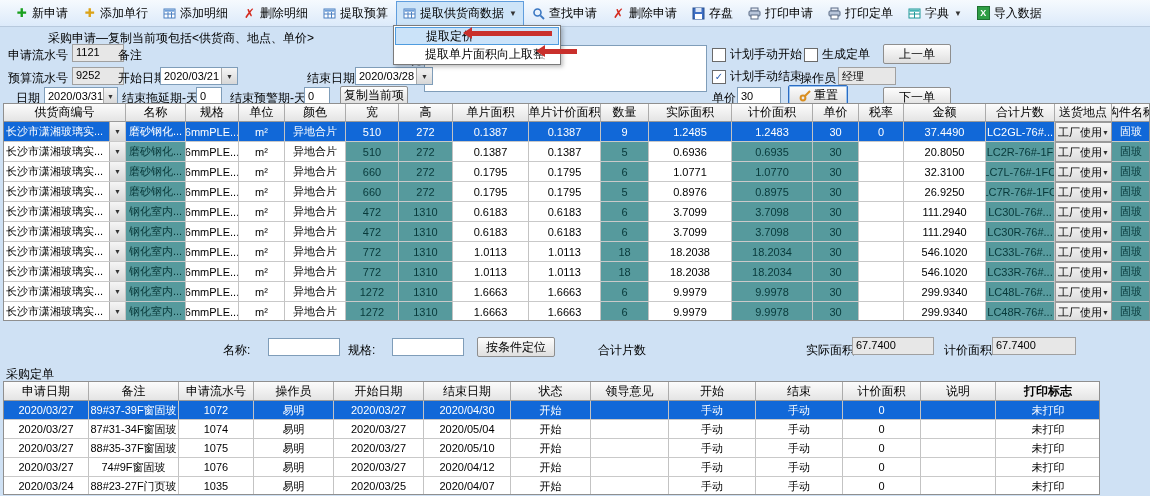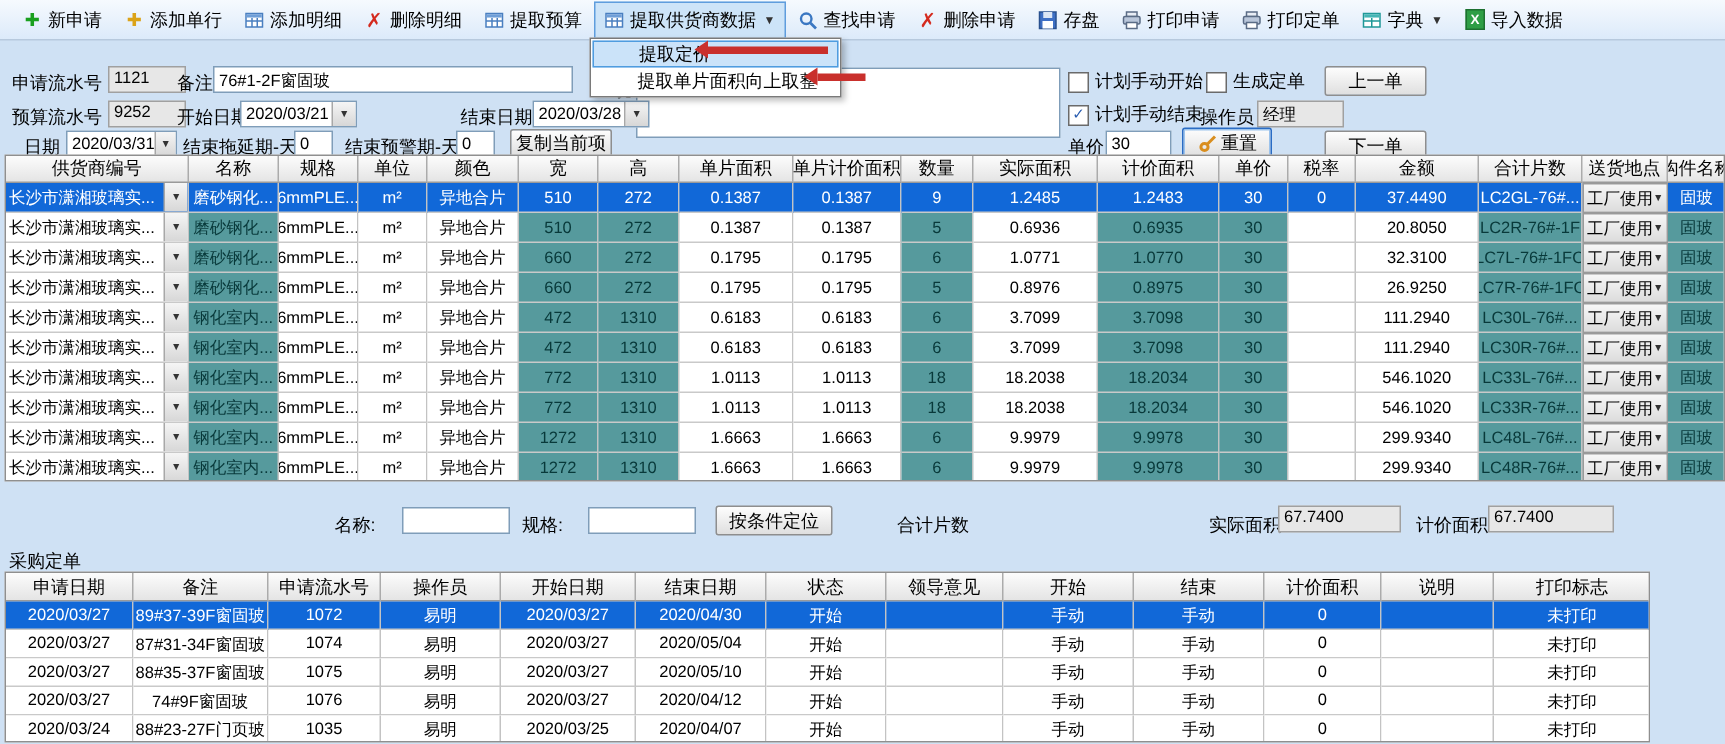--- a/index.html
+++ b/index.html
@@ -177,25 +177,25 @@
         <span class="caret">▼</span>
       </div>
       <div class="tb-item">
         <span class="icon">
           <span class="xl">X</span>
         </span>
         <span>导入数据</span>
       </div>
     </div>
 
+  <div class="lbl" style="left:48px;top:30px">采购申请—复制当前项包括&lt;供货商、地点、单价&gt;</div>
 
   <div class="lbl" style="left:8px;top:47px">申请流水号</div>
   <div class="ro" style="left:72px;top:44px;width:52px">1121</div>
   <div class="lbl" style="left:118px;top:47px">备注</div>
-  <input class="inp" style="left: 142px; top: 44px; width: 240px;" value="76#1-2F窗固玻">
   <div class="lbl" style="left:409px;top:52px">说</div>
   <textarea class="ta" style="left: 424px; top: 45px; width: 283px; height: 47px;"></textarea>
 
   <div class="chk" style="left:712px;top:46px">
     <span class="box" id="chk-start"></span>
     <span>计划手动开始</span>
   </div>
   <div class="chk" style="left:804px;top:46px">
     <span class="box" id="chk-gen"></span>
     <span>生成定单</span>
@@ -548,21 +548,21 @@
         <div class="g-hc" style="width: 75px; height: 19px;">申请流水号</div>
         <div class="g-hc" style="width: 80px; height: 19px;">操作员</div>
         <div class="g-hc" style="width: 90px; height: 19px;">开始日期</div>
         <div class="g-hc" style="width: 87px; height: 19px;">结束日期</div>
         <div class="g-hc" style="width: 80px; height: 19px;">状态</div>
         <div class="g-hc" style="width: 78px; height: 19px;">领导意见</div>
         <div class="g-hc" style="width: 87px; height: 19px;">开始</div>
         <div class="g-hc" style="width: 87px; height: 19px;">结束</div>
         <div class="g-hc" style="width: 78px; height: 19px;">计价面积</div>
         <div class="g-hc" style="width: 75px; height: 19px;">说明</div>
-        <div class="g-hc" style="width: 105px; height: 19px;">打印标志</div>
+        <div class="g-hc" style="width: 105px; height: 19px; font-weight: bold;">打印标志</div>
       </div>
     <div id="ot-body">
         <div class="g-row sel">
           <div class="g-c" style="width: 85px; height: 19px;">2020/03/27</div>
           <div class="g-c" style="width: 90px; height: 19px;">89#37-39F窗固玻</div>
           <div class="g-c" style="width: 75px; height: 19px;">1072</div>
           <div class="g-c" style="width: 80px; height: 19px;">易明</div>
           <div class="g-c" style="width: 90px; height: 19px;">2020/03/27</div>
           <div class="g-c" style="width: 87px; height: 19px;">2020/04/30</div>
           <div class="g-c" style="width: 80px; height: 19px;">开始</div>

